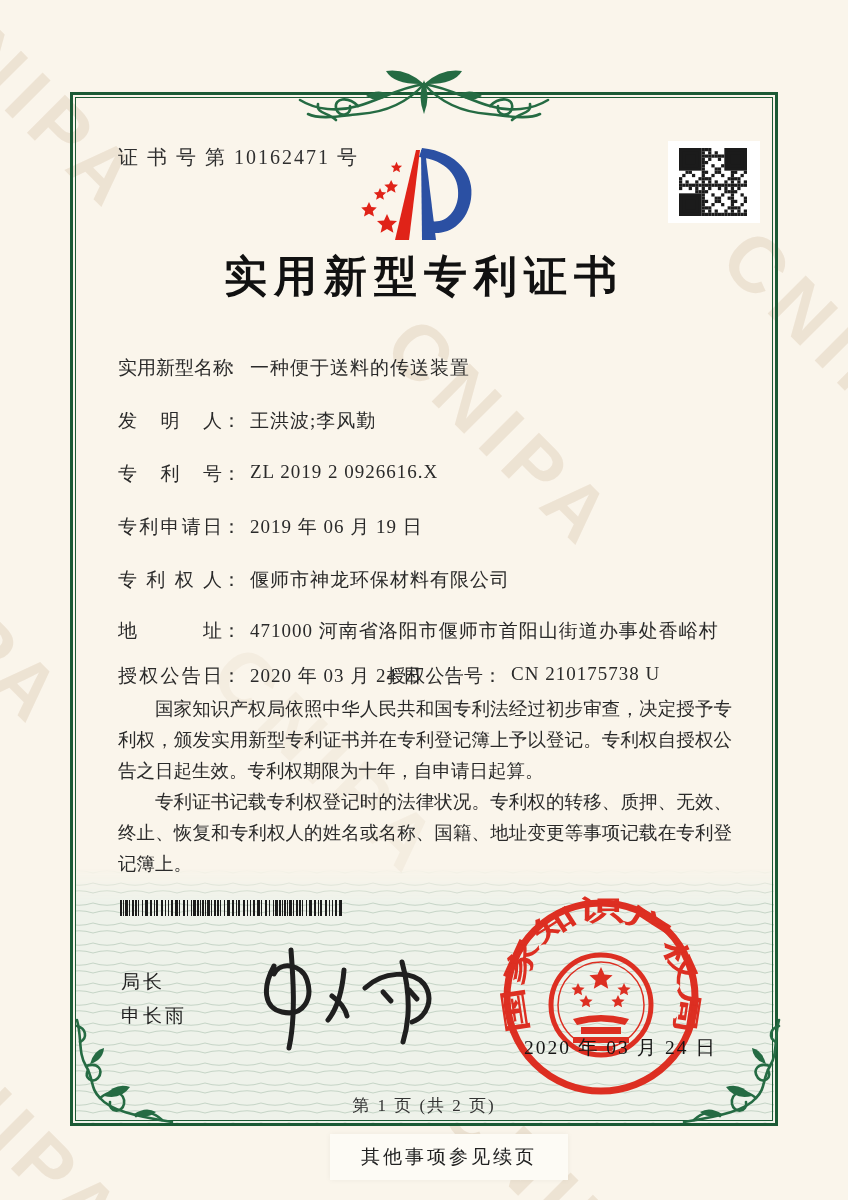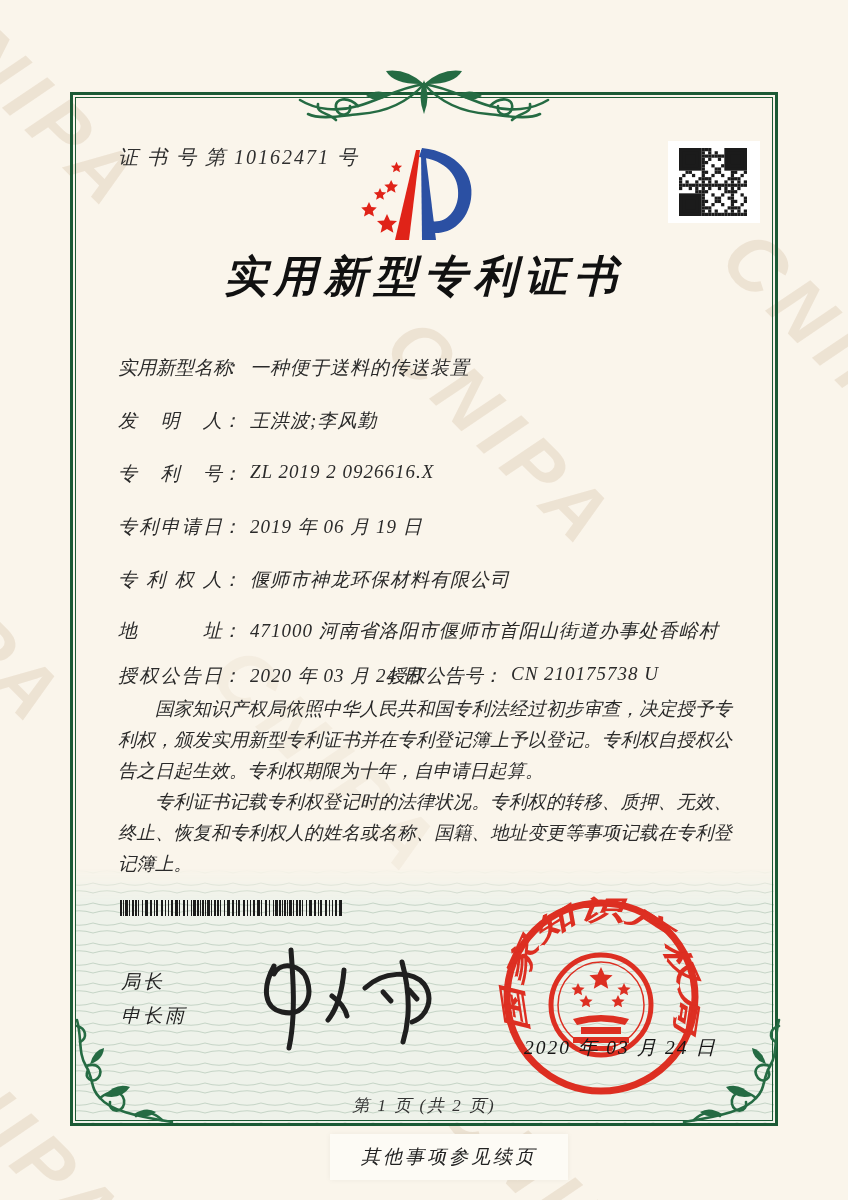--- a/index.html
+++ b/index.html
@@ -1,19 +1,19 @@
 <!DOCTYPE html>
 <html><head>
 <meta charset="utf-8">
 <style>
   html,body{margin:0;padding:0;}
   body{width:848px;height:1200px;position:relative;overflow:hidden;
        background:#faf5eb;
        font-family:"Liberation Serif","DejaVu Serif",serif;color:#2a2a2a;}
-  .page{position:absolute;inset:0;width:848px;height:1200px;font-style:italic;}
+  .page{position:absolute;inset:0;width:848px;height:1200px;}
   .page::after{content:"";position:absolute;inset:0;pointer-events:none;
        background:radial-gradient(ellipse 120% 120% at 50% 45%, rgba(0,0,0,0) 62%, rgba(176,146,96,0.14) 100%);}
   
   .wm{position:absolute;font-family:"Liberation Sans","DejaVu Sans",sans-serif;
       font-weight:bold;font-size:78px;letter-spacing:10px;color:#e2d2bd;opacity:.5;
       transform:rotate(45deg);transform-origin:left top;white-space:nowrap;pointer-events:none;}
   
   .frame{position:absolute;left:70px;top:92px;width:708px;height:1034px;
          border:3px solid #1b5a35;box-sizing:border-box;}
   .frame::after{content:"";position:absolute;inset:2px;border:1px solid #1b5a35;}

